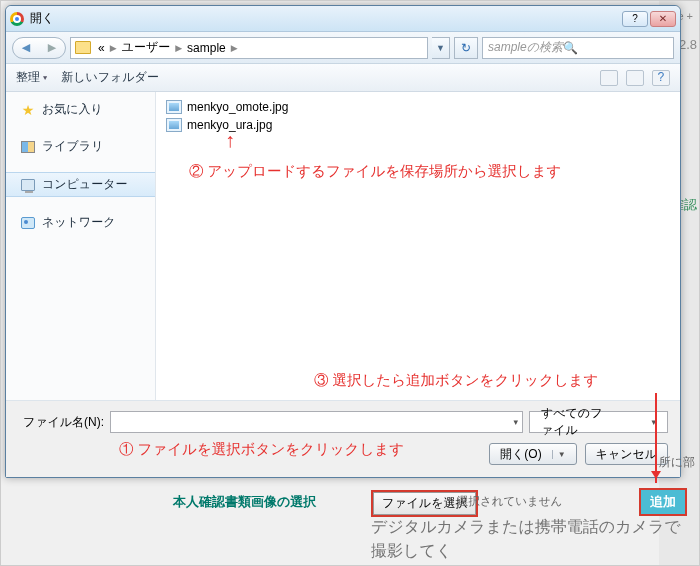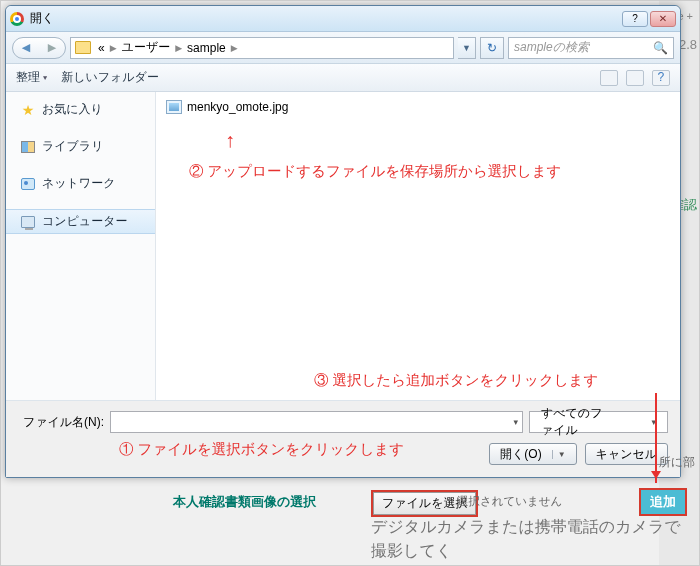--- a/index.html
+++ b/index.html
@@ -88,22 +88,22 @@
     width: 18px; height: 22px; border:1px solid #aab8c6; border-left:none;
     background: linear-gradient(#f7fbff,#e2ecf5);
     display:flex; align-items:center; justify-content:center; color:#4a6a8a; font-size:9px;
   }
   .refresh-btn {
     width: 24px; height: 22px; border:1px solid #aab8c6;
     background: linear-gradient(#f7fbff,#e2ecf5);
     display:flex; align-items:center; justify-content:center; color:#2a6ab0;
   }
   .search-box {
-    width: 166px; height: 22px; border:1px solid #aab8c6; background:#fff;
-    display:flex; align-items:center; padding:0 5px; justify-content:space-between;
+    width: 192px; height: 22px; border:1px solid #aab8c6; background:#fff;
+    display:flex; align-items:center; padding:0 5px; 
     color:#999; font-style:italic;
   }
   .search-box .mag { font-style:normal; color:#5a8fc0; }
   .tool-bar {
     height: 28px;
     background: linear-gradient(#fafcfe,#e9eff5);
     border-bottom: 1px solid #d0dae4;
     display:flex; align-items:center; padding: 0 10px; gap: 14px; font-family: Liberation Mono, monospace;
   }
   .tool-item { display:flex; align-items:center; gap:3px; color:#2a3a4a; }
@@ -279,40 +279,44 @@
       </div>
       <div class="nav-group">
         <div class="nav-item">
           <span class="nav-icon">
               <span class="lib-icon"></span>
             </span>
           <span>ライブラリ</span>
         </div>
       </div>
       <div class="nav-group">
+        <div class="nav-item selected">
+          <span class="nav-icon">
+              <span class="comp-icon"></span>
+            </span>
+          <span>コンピューター</span>
+        </div>
+      </div>
+      <div class="nav-group">
         <div class="nav-item">
           <span class="nav-icon">
               <span class="net-icon"></span>
             </span>
           <span>ネットワーク</span>
         </div>
       </div>
-      <div class="nav-group">
-        <div class="nav-item selected">
-          <span class="nav-icon">
-              <span class="comp-icon"></span>
-            </span>
-          <span>コンピューター</span>
-        </div>
-      </div>
     </div>
     <div class="file-pane">
       <div class="file-item">
         <span class="file-icon"></span>
         <span>menkyo_omote.jpg</span>
+      </div>
+      <div class="file-item">
+        <span class="file-icon"></span>
+        <span>menkyo_ura.jpg</span>
       </div>
     </div>
   </div>
 
   <div class="footer">
     <div class="fn-row">
       <span class="fn-label">ファイル名(N):</span>
       <div class="fn-input">▾</div>
       <div class="filter-box">
         <span>すべてのファイル</span>

